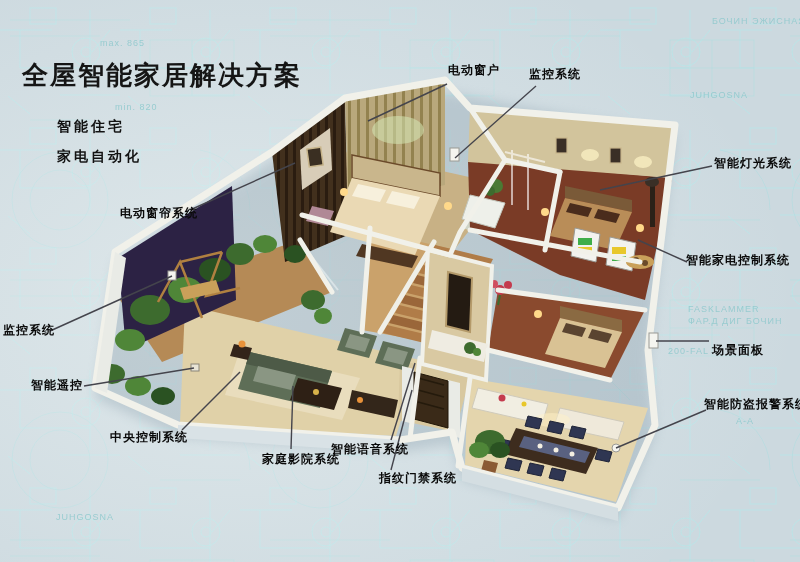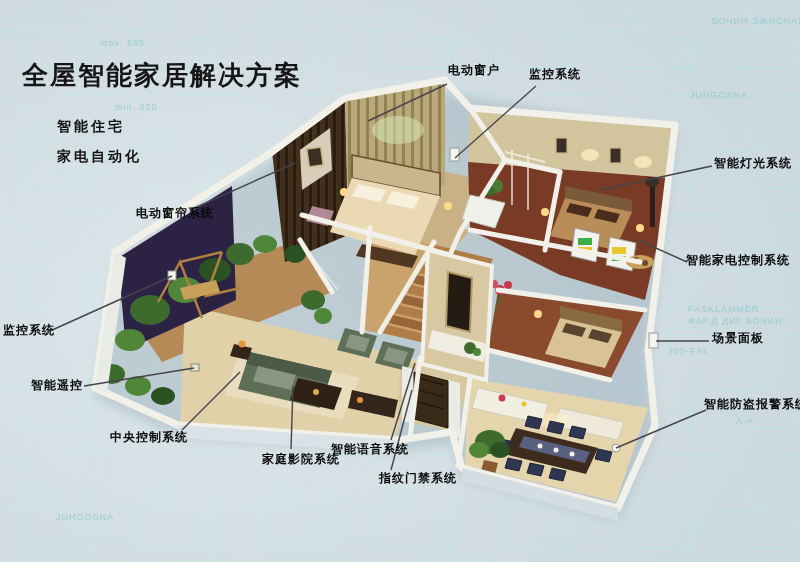--- a/index.html
+++ b/index.html
@@ -305,23 +305,23 @@
 
   <div id="text-layer">
     <div class="page-title">全屋智能家居解决方案</div>
     <div class="page-sub sub-0">智能住宅</div>
     <div class="page-sub sub-1">家电自动化</div>
     <div id="callout-labels">
         <div class="callout" style="left: 448px; top: 62px; font-family: Liberation Mono, monospace;">电动窗户</div>
         <div class="callout" style="left: 529px; top: 66px;">监控系统</div>
         <div class="callout" style="left: 714px; top: 155px;">智能灯光系统</div>
         <div class="callout" style="left: 686px; top: 252px;">智能家电控制系统</div>
-        <div class="callout" style="left: 712px; top: 330px;">场景面板</div>
+        <div class="callout" style="left: 712px; top: 342px;">场景面板</div>
         <div class="callout" style="left: 704px; top: 396px;">智能防盗报警系统</div>
-        <div class="callout" style="left: 136px; top: 205px;">电动窗帘系统</div>
+        <div class="callout" style="left: 120px; top: 205px;">电动窗帘系统</div>
         <div class="callout" style="left: 3px; top: 322px;">监控系统</div>
         <div class="callout" style="left: 31px; top: 377px; font-family: Liberation Serif, serif;">智能遥控</div>
         <div class="callout" style="left: 110px; top: 429px;">中央控制系统</div>
         <div class="callout" style="left: 242px; top: 451px; margin-left: 20px;">家庭影院系统</div>
         <div class="callout" style="left: 331px; top: 441px;">智能语音系统</div>
         <div class="callout" style="left: 379px; top: 470px; text-align: right;">指纹门禁系统</div>
       </div>
   </div>
 </div>
 

